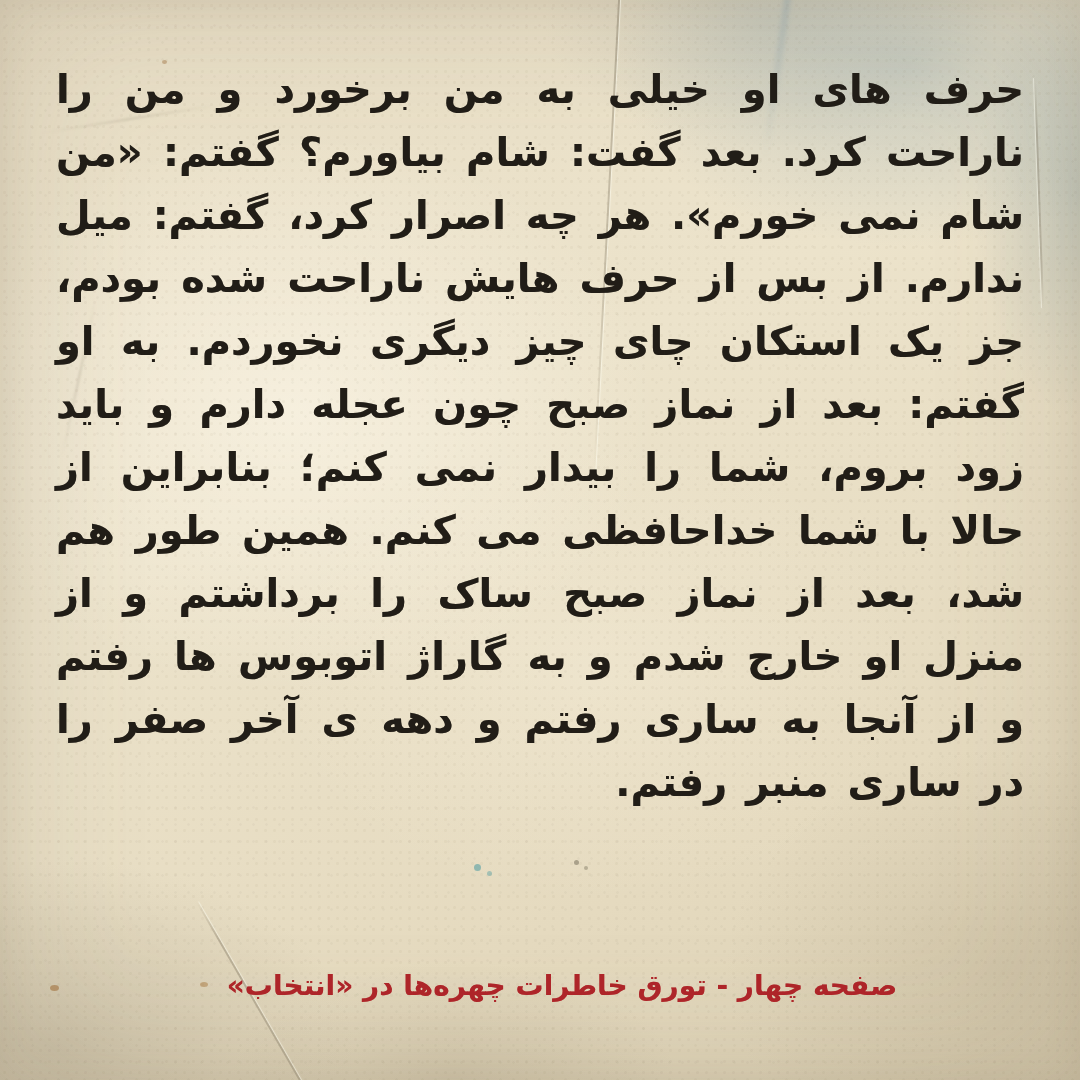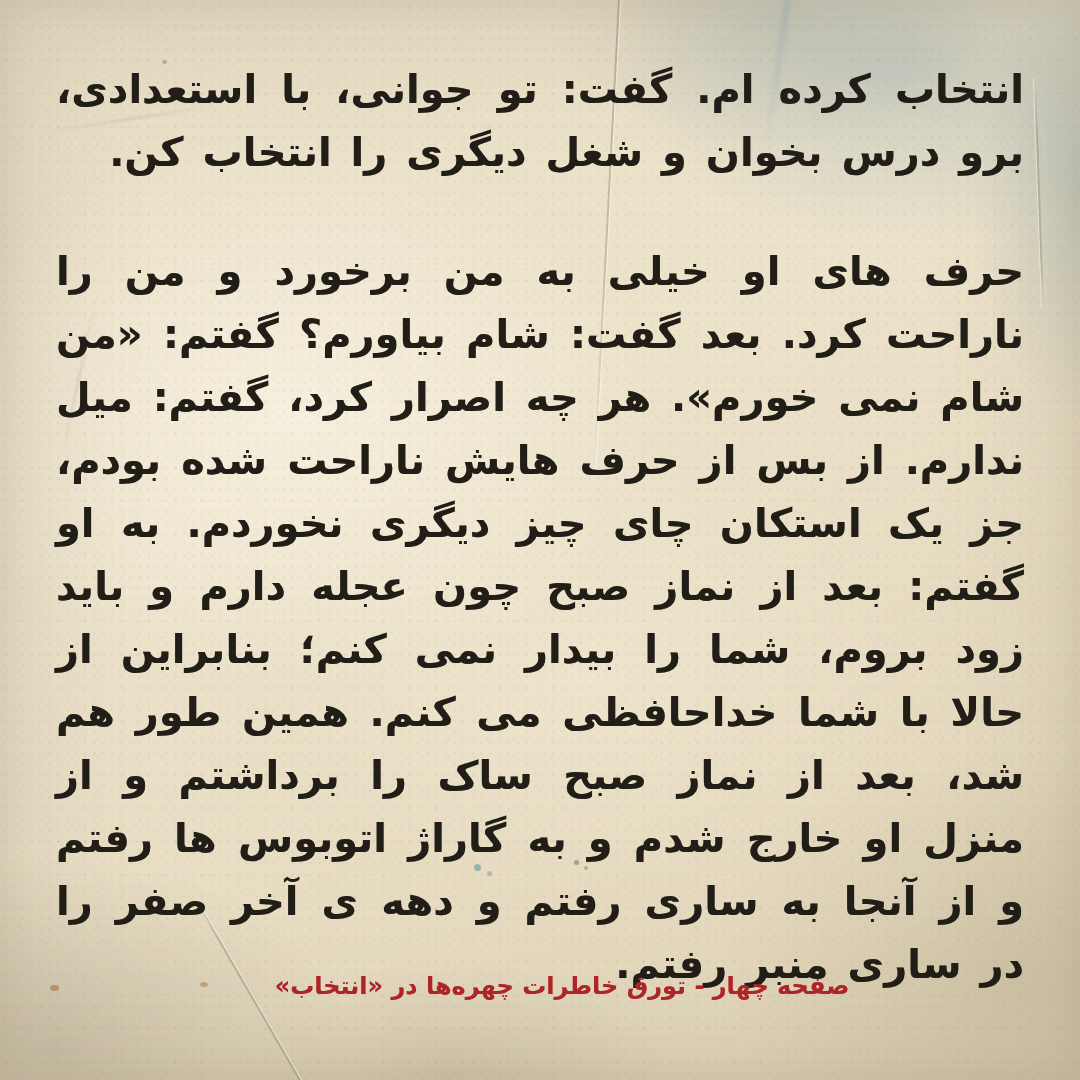--- a/index.html
+++ b/index.html
@@ -112,21 +112,21 @@
   .text-block p:last-child { margin-bottom: 0; }
 
   .caption {
     position: absolute;
     top: 966px;
     left: 0;
     right: 0;
     text-align: center;
     direction: rtl;
     color: #ae2529;
-    font-size: 24px;
+    font-size: 28px;
     font-weight: bold;
     line-height: 40px;
     text-shadow: 0 0 0.5px rgba(174,37,41,0.5);
     padding-left: 44px;
   }
 </style>
 </head>
 <body>
 
 <div class="page">
@@ -142,21 +142,20 @@
 
   <div class="speck speck-rust-1"></div>
   <div class="speck speck-rust-2"></div>
   <div class="speck speck-rust-3"></div>
   <div class="speck speck-teal-1"></div>
   <div class="speck speck-teal-2"></div>
   <div class="speck speck-gray-1"></div>
   <div class="speck speck-gray-2"></div>
 
   <main class="text-block">
-    <p>انتخاب کرده ام. گفت: تو جوانی، با استعدادی، برو درس بخوان و شغل دیگری را انتخاب کن.</p>
     <p>حرف های او خیلی به من برخورد و من را ناراحت کرد. بعد گفت: شام بیاورم؟ گفتم: «من شام نمی خورم». هر چه اصرار کرد، گفتم: میل ندارم. از بس از حرف هایش ناراحت شده بودم، جز یک استکان چای چیز دیگری نخوردم. به او گفتم: بعد از نماز صبح چون عجله دارم و باید زود بروم، شما را بیدار نمی کنم؛ بنابراین از حالا با شما خداحافظی می کنم. همین طور هم شد، بعد از نماز صبح ساک را برداشتم و از منزل او خارج شدم و به گاراژ اتوبوس ها رفتم و از آنجا به ساری رفتم و دهه ی آخر صفر را در ساری منبر رفتم.</p>
   </main>
 
   <footer class="caption">
     <span>صفحه چهار - تورق خاطرات چهره‌ها در «انتخاب»</span>
   </footer>
 
 </div>
 
 </body></html>

